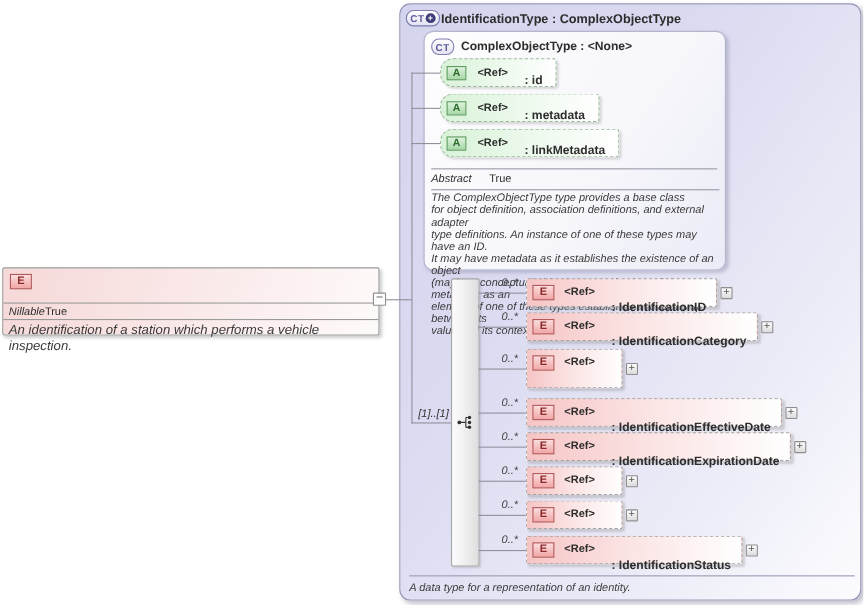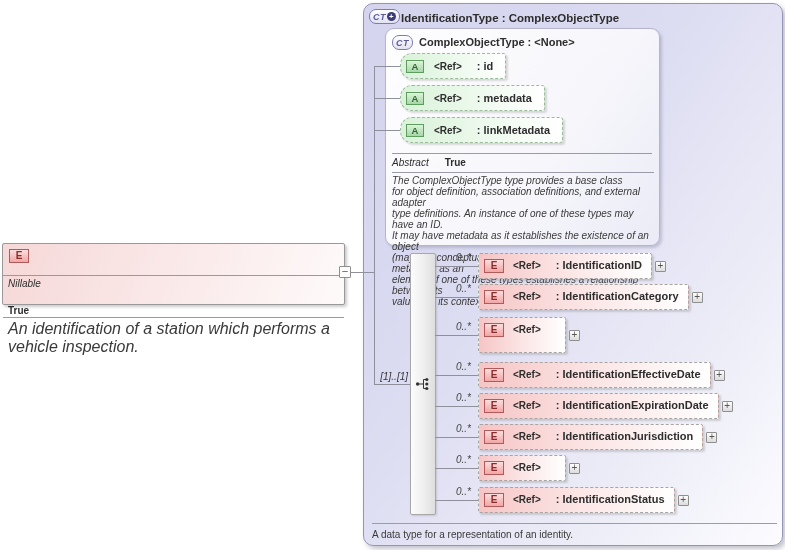--- a/index.html
+++ b/index.html
@@ -15,21 +15,21 @@
 
   
   .outer-box{
     position:absolute;left:363px;top:3px;width:420px;height:543px;
     border:1px solid #9494b6;border-radius:10px;box-sizing:border-box;
     background:linear-gradient(125deg,#d4d4ee 0%,#dadaf1 35%,#ededf8 75%,#fcfcff 100%);
     box-shadow:3px 3px 5px rgba(120,120,145,.45);
   }
   .outer-title{position:absolute;left:37px;top:8px;font-size:11.5px;font-weight:bold;}
   .footer-sep{position:absolute;left:8px;top:519px;width:405px;height:1px;background:#9a9ab5;}
-  .footer-desc{position:absolute;left:8px;top:525px;width:400px;font-size:10px;color:#3a3a3a;}
+  .footer-desc{position:absolute;left:8px;top:525px;width:400px;font-size:10px;font-style:italic;color:#3a3a3a;}
 
   
   .inner-box{
     position:absolute;left:385px;top:28px;width:275px;height:218px;
     border:1px solid #b4b4cd;border-radius:9px;box-sizing:border-box;
     background:linear-gradient(125deg,#fefeff 0%,#f6f6fb 60%,#ebebf7 100%);
     box-shadow:2px 2px 3px rgba(120,120,150,.35);
   }
   .inner-title{position:absolute;left:33px;top:7px;font-size:11px;font-weight:bold;}
   .abstract-row{position:absolute;left:6px;top:124px;width:260px;display:flex;gap:16px;
@@ -37,41 +37,41 @@
   .inner-desc{position:absolute;left:6px;top:143px;width:262px;
     border-top:1px solid #9a9aa8;padding-top:2px;
     font-size:10px;font-style:italic;line-height:11px;color:#3a3a3a;}
 
   
   .icon-ct{
     display:inline-flex;align-items:center;justify-content:flex-end;
     position:absolute;height:13px;padding:0 3px;
     border:1px solid #7d7daf;border-radius:7px;
     background:linear-gradient(#ffffff,#e2e2f2);
-    color:#5c5c9e;font-size:9px;font-weight:bold;letter-spacing:.4px;font-style:italic;
+    color:#5c5c9e;font-size:9px;font-weight:bold;letter-spacing:.4px;
   }
   .ct-plus{
     display:inline-block;width:9px;height:9px;margin-left:1px;border-radius:50%;
     background:#3c3c78;color:#fff;font-size:8px;line-height:9px;text-align:center;font-weight:bold;
   }
 
   
   .left-ebox{
     position:absolute;left:2px;top:243px;width:343px;height:62px;box-sizing:border-box;
     border:1px solid #999;border-radius:2px;
     background:linear-gradient(110deg,#f6d8d8 0%,#fae7e7 45%,#fefafa 100%);
     box-shadow:2px 2px 3px rgba(130,130,130,.4);
   }
   .left-header{position:relative;height:31px;}
   .left-title{position:absolute;left:30px;top:3px;font-size:11px;font-weight:bold;line-height:13px;}
-  .prop-row{display:flex;gap:16px;border-top:1px solid #9a9a9a;padding:2px 0 1px 5px;font-size:10px;flex-direction:column;}
+  .prop-row{display:flex;gap:0;border-top:1px solid #9a9a9a;padding:2px 0 1px 5px;font-size:10px;}
   .prop-label{font-style:italic;}
-  .prop-value{font-weight:bold;}
+  .prop-value{font-weight:normal;}
   .desc-row{border-top:1px solid #9a9a9a;padding:2px 0 0 5px;
-    font-size:16px;font-style:italic;color:#3a3a3a;}
+    font-size:12px;font-style:italic;color:#3a3a3a;}
 
   
   .icon-e{
     display:inline-block;width:20px;height:14px;box-sizing:border-box;flex:0 0 20px;
     border:1px solid #b25959;background:linear-gradient(#fbdede,#f1a6a6);
     color:#8c2b2b;font-size:10px;font-weight:bold;line-height:12px;text-align:center;
   }
   .icon-a{
     display:inline-block;width:18px;height:13px;box-sizing:border-box;flex:0 0 18px;
     border:1px solid #5f9c5f;background:linear-gradient(#ddf3dd,#a8d7a8);
@@ -97,21 +97,21 @@
     font-size:10px;font-style:italic;color:#444;}
   .el-box{
     margin-left:41px;align-self:stretch;display:flex;align-items:flex-start;box-sizing:border-box;
     padding:5px 9px 0 5px;
     border:1px dashed #a5a5a5;border-radius:2px;
     background:linear-gradient(to right,#f6c5c5 0%,#fbe2e2 45%,#ffffff 100%);
     box-shadow:2px 2px 2px rgba(140,140,140,.35);
   }
   .el-box .icon-e{margin-right:9px;}
   .ref-label{font-size:10px;font-weight:bold;margin-right:15px;line-height:13px;}
-  .el-name{font-size:11px;font-weight:bold;line-height:13px;}
+  .el-name{font-size:11px;font-weight:bold;line-height:13px;margin-top:15px;}
   .plus-handle{
     margin-left:3px;align-self:center;width:11px;height:11px;box-sizing:border-box;flex:0 0 11px;
     border:1px solid #8f8f8f;background:linear-gradient(#fdfdfd,#dcdcdc);
     color:#555;font-size:10px;line-height:8px;text-align:center;border-radius:1px;
   }
   .minus-handle{
     position:absolute;left:339px;top:266px;width:12px;height:12px;box-sizing:border-box;
     border:1px solid #8f8f8f;background:#fdfdfd;
     color:#555;font-size:11px;line-height:9px;text-align:center;border-radius:1px;
   }
@@ -245,21 +245,20 @@
         <span class="el-name pre"><span class="pre">: IdentificationExpirationDate</span></span>
       </div>
       <div class="plus-handle">+</div>
     </div>
       <div class="el-row" style="top: 424px; height: 26px;">
       <div class="el-hline" style="top: 13px;"></div>
       <div class="el-card" style="top: -1px;">0..*</div>
       <div class="el-box">
         <span class="icon-e"><span>E</span></span>
         <span class="ref-label"><span>&lt;Ref&gt;</span></span>
-        <span class="el-name pre"><span class="pre">: IdentificationJurisdiction</span></span>
       </div>
       <div class="plus-handle">+</div>
     </div>
       <div class="el-row" style="top: 455px; height: 26px;">
       <div class="el-hline" style="top: 13px;"></div>
       <div class="el-card" style="top: -1px;">0..*</div>
       <div class="el-box">
         <span class="icon-e"><span>E</span></span>
         <span class="ref-label"><span>&lt;Ref&gt;</span></span>
       </div>

